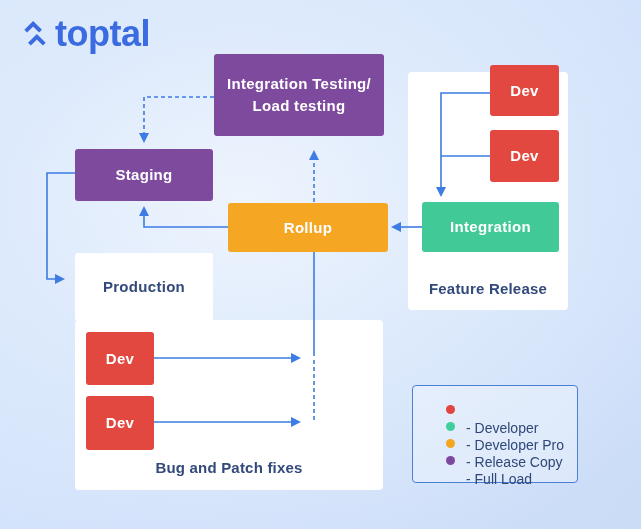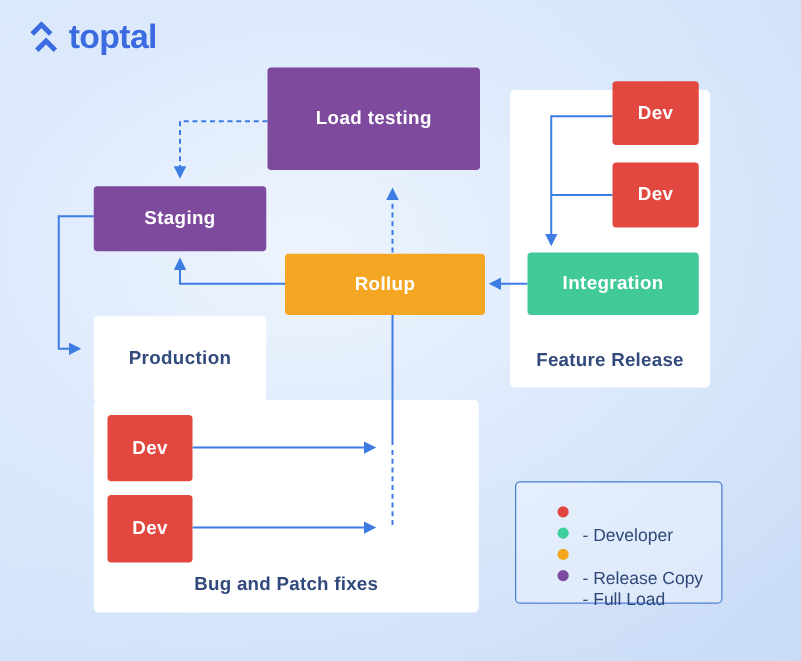--- a/index.html
+++ b/index.html
@@ -7,21 +7,21 @@
     position:relative;
     width:641px;height:529px;
     overflow:hidden;
     font-family:"Liberation Sans", sans-serif;
     background:
       radial-gradient(ellipse 520px 380px at 38% 38%, #eef4fd 0%, #ddeafc 48%, rgba(221,234,252,0) 100%),
       linear-gradient(135deg, #d9e8fc 0%, #d2e2fa 50%, #cbdcf7 100%);
   }
   
   .logo{position:absolute;left:22px;top:16px;display:flex;align-items:center;gap:7px;}
-  .logo-word{font-size:27px;font-weight:600;color:#3a6be0;letter-spacing:-0.5px;line-height:1;}
+  .logo-word{font-size:36px;font-weight:600;color:#3a6be0;letter-spacing:-0.5px;line-height:1;}
   
   .panel{position:absolute;background:#ffffff;border-radius:4px;}
   .panel-title{
     position:absolute;left:0;right:0;text-align:center;
     color:#32497b;font-size:15px;font-weight:700;letter-spacing:0.2px;
   }
   
   .node{
     position:absolute;display:flex;align-items:center;justify-content:center;
     border-radius:3px;color:#ffffff;font-size:15px;font-weight:600;
@@ -86,20 +86,21 @@
 
     <path class="wire" d="M314 252 L314 356"></path>
     <path class="wire dash" d="M314 360 L314 421"></path>
 
     <path class="wire" d="M154 358 L299 358" marker-end="url(#arr)"></path>
     <path class="wire" d="M154 422 L299 422" marker-end="url(#arr)"></path>
   </svg>
 
   <div class="node z" style="left: 214px; top: 54px; width: 170px; height: 82px; background-color: rgb(125, 74, 157);">
     <div>
+      <div>Integration Testing/</div>
       <div>Load testing</div>
     </div>
   </div>
 
   <div class="node z" style="left: 75px; top: 149px; width: 138px; height: 52px; background-color: rgb(125, 74, 157);">Staging</div>
 
   <div class="node white z" style="left:75px;top:253px;width:138px;height:68px;">Production</div>
 
   <div class="node z" style="left: 228px; top: 203px; width: 160px; height: 49px; background-color: rgb(245, 166, 35);">Rollup</div>
 
@@ -113,20 +114,21 @@
 
   <div class="node z" style="left: 86px; top: 396px; width: 68px; height: 54px; background-color: rgb(226, 72, 63);">Dev</div>
 
   <div class="legend">
     <div class="legend-row">
       <span class="legend-dot" style="background-color: rgb(224, 69, 63);"></span>
       <span class="legend-label">- Developer</span>
     </div>
     <div class="legend-row">
       <span class="legend-dot" style="background-color: rgb(62, 207, 157);"></span>
+      <span class="legend-label">- Developer Pro</span>
     </div>
     <div class="legend-row">
       <span class="legend-dot" style="background-color: rgb(242, 167, 31);"></span>
       <span class="legend-label">- Release Copy</span>
     </div>
     <div class="legend-row">
       <span class="legend-dot" style="background-color: rgb(123, 74, 158);"></span>
       <span class="legend-label">- Full Load</span>
     </div>
   </div>

